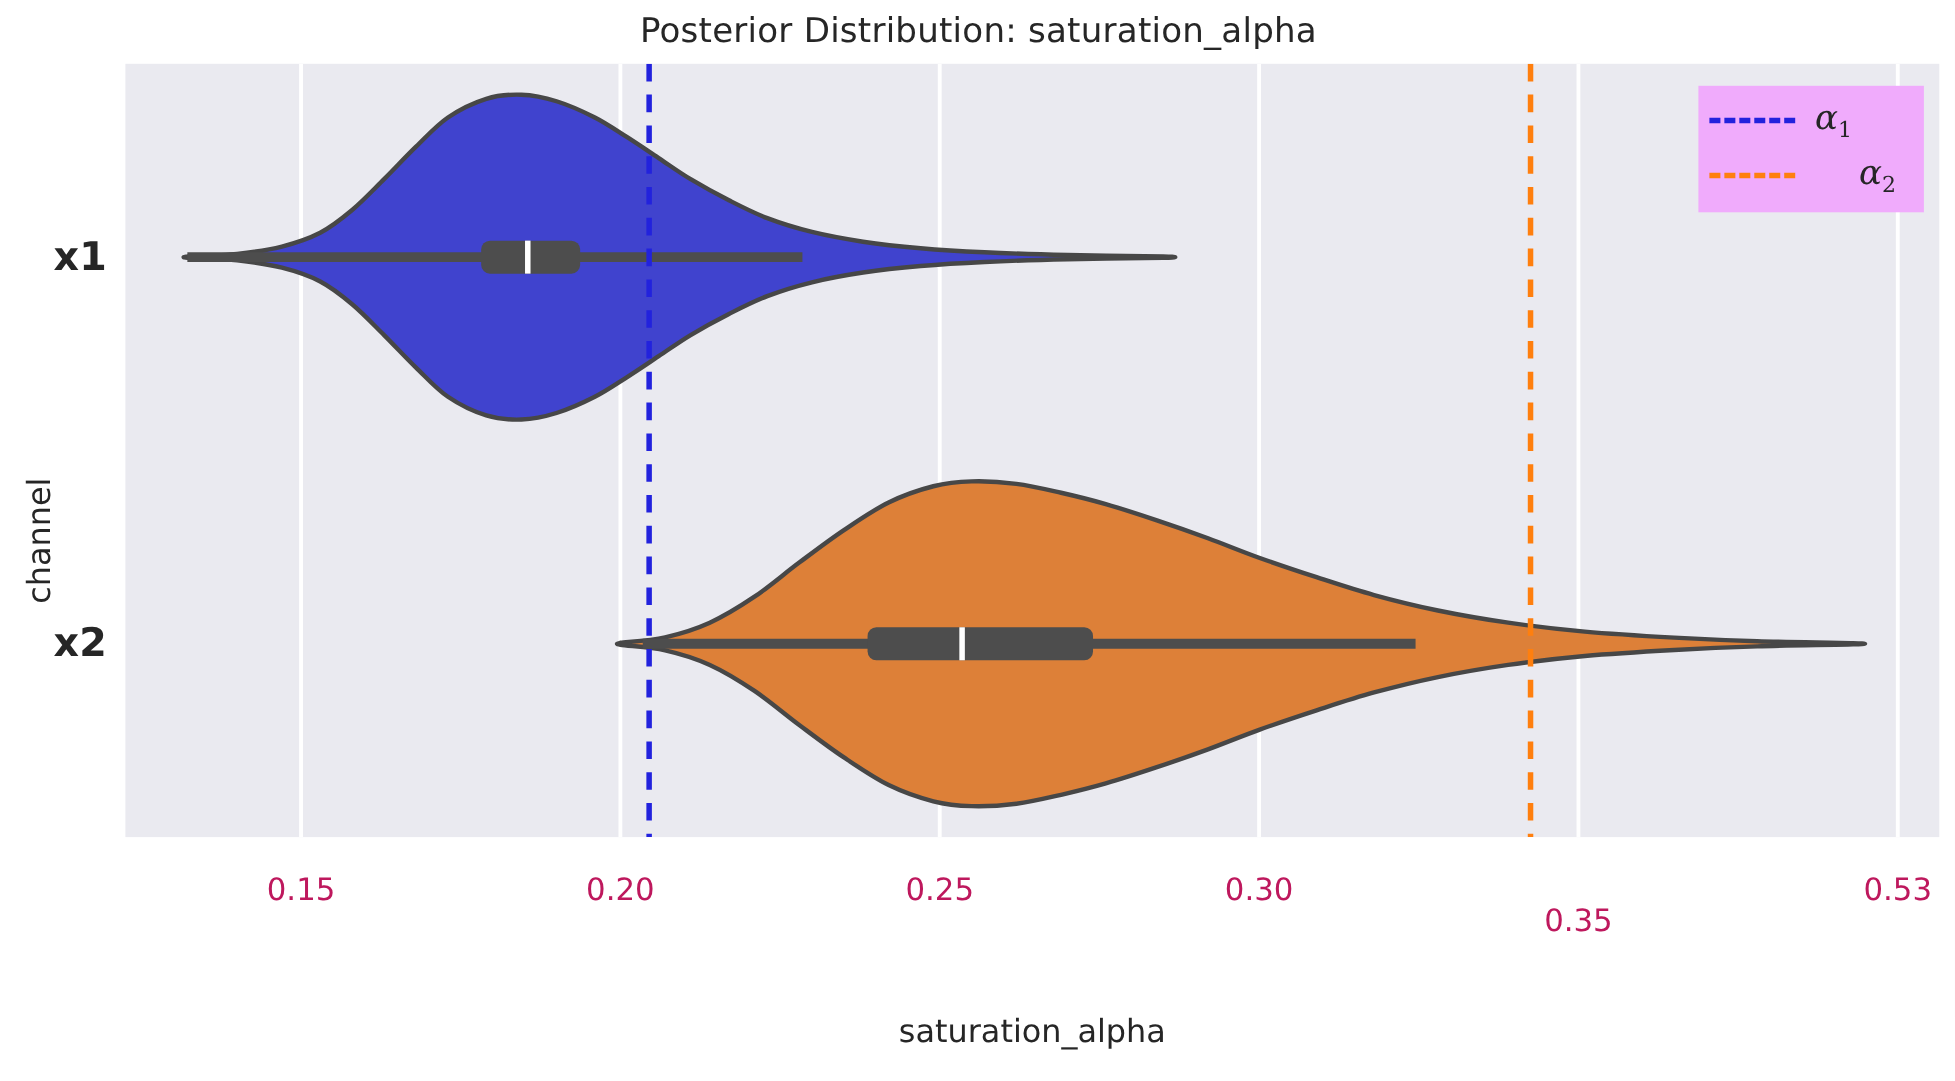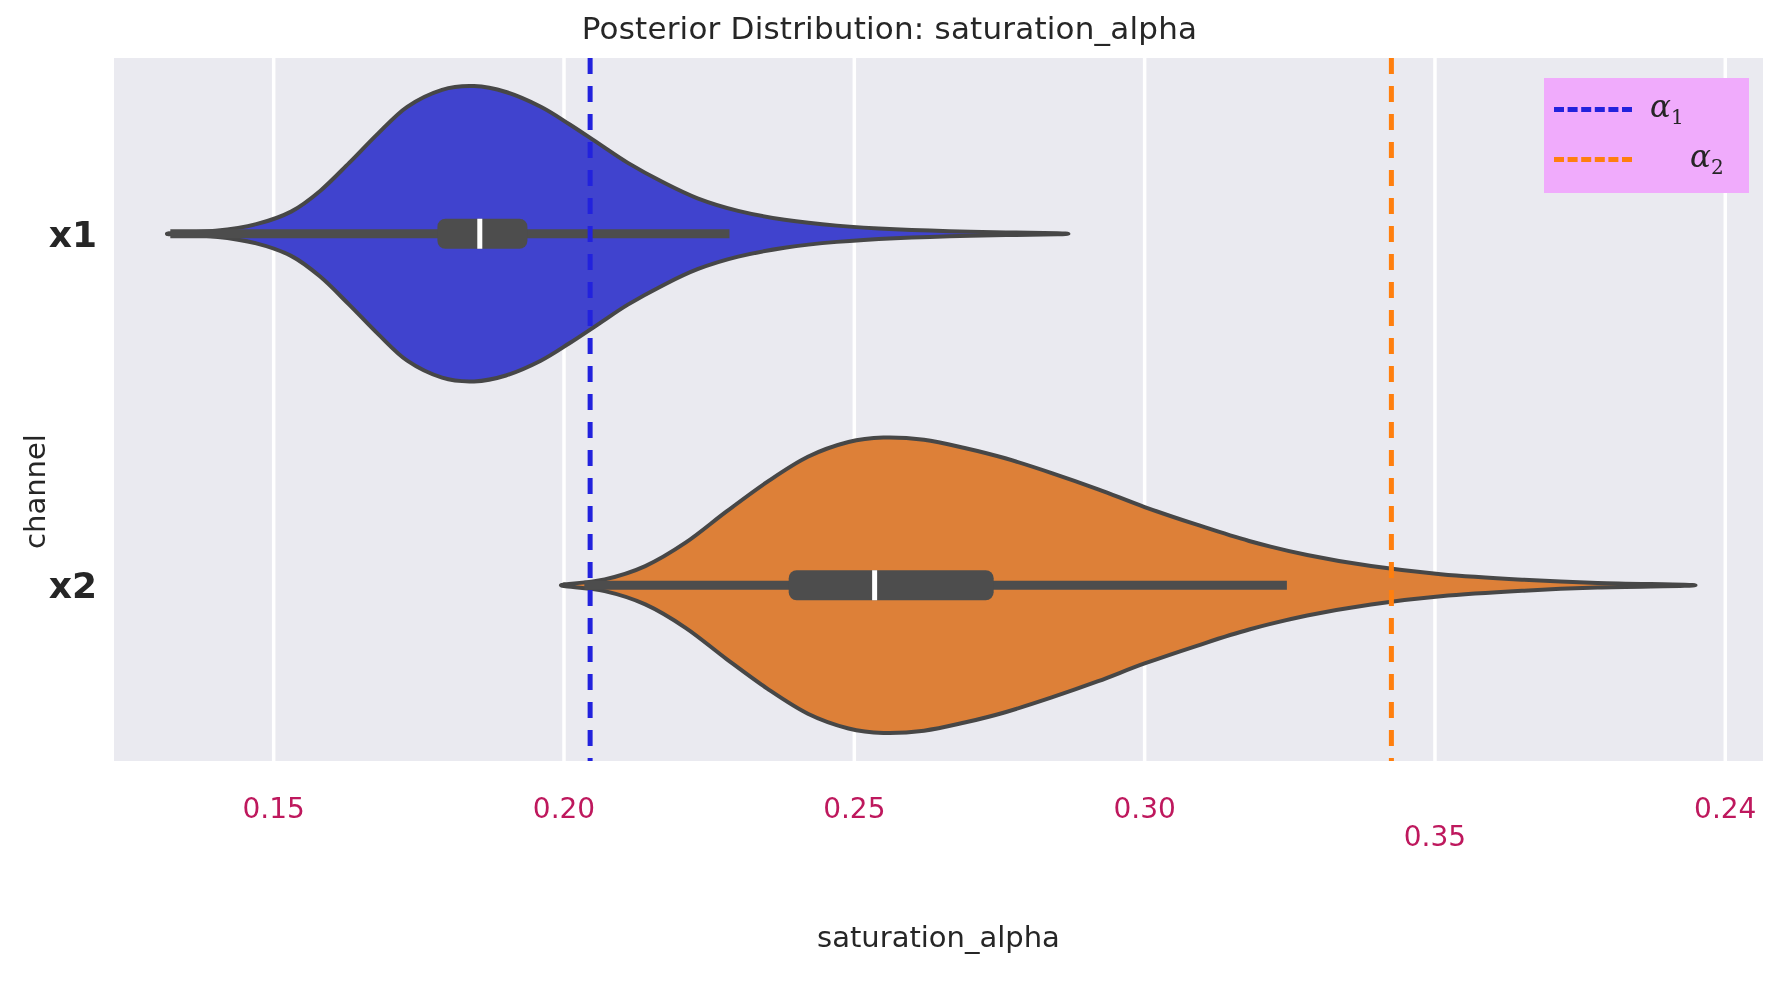--- a/index.html
+++ b/index.html
@@ -143,21 +143,21 @@
         <line x1="1277.3943661971834" y1="0" x2="1277.3943661971834" y2="703" stroke="#ff7f0e" stroke-width="5" stroke-dasharray="16,12"></line>
       </svg>
   </div>
 
   <div id="ticks-x">
       <div class="xtick-label" style="left: 273.674px;">0.15</div>
       <div class="xtick-label" style="left: 563.991px;">0.20</div>
       <div class="xtick-label" style="left: 854.308px;">0.25</div>
       <div class="xtick-label" style="left: 1144.62px;">0.30</div>
       <div class="xtick-label" style="left: 1434.94px; margin-top: 28px;">0.35</div>
-      <div class="xtick-label" style="left: 1725.26px;">0.24</div>
+      <div class="xtick-label" style="left: 1725.26px;">0.53</div>
     </div>
   <div id="ticks-y">
       <div class="ytick-label" style="top: 233.75px;">x1</div>
       <div class="ytick-label" style="top: 585.25px; margin-left: 46px;">x2</div>
     </div>
 
   <div id="xlabel">saturation_alpha</div>
   <div id="ylabel">channel</div>
 
   <div id="legend-box">

